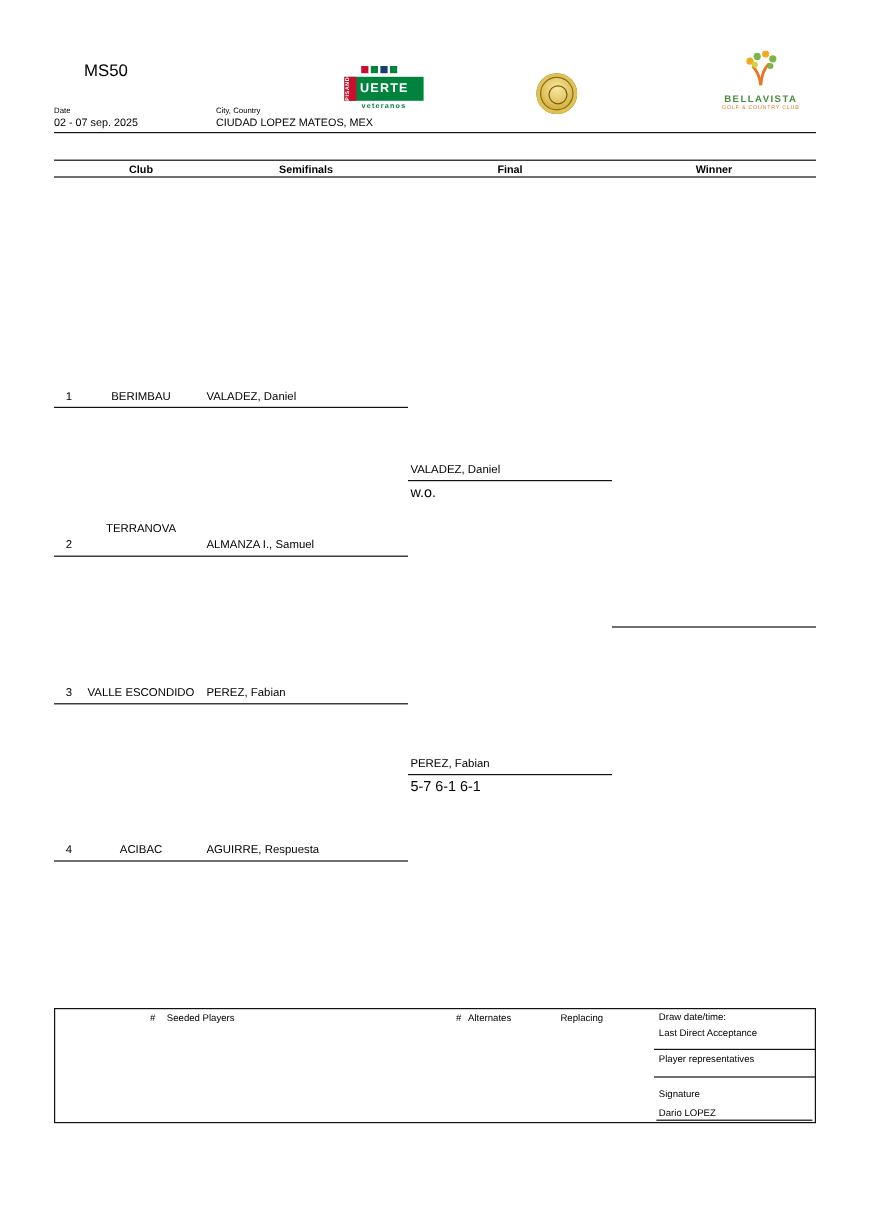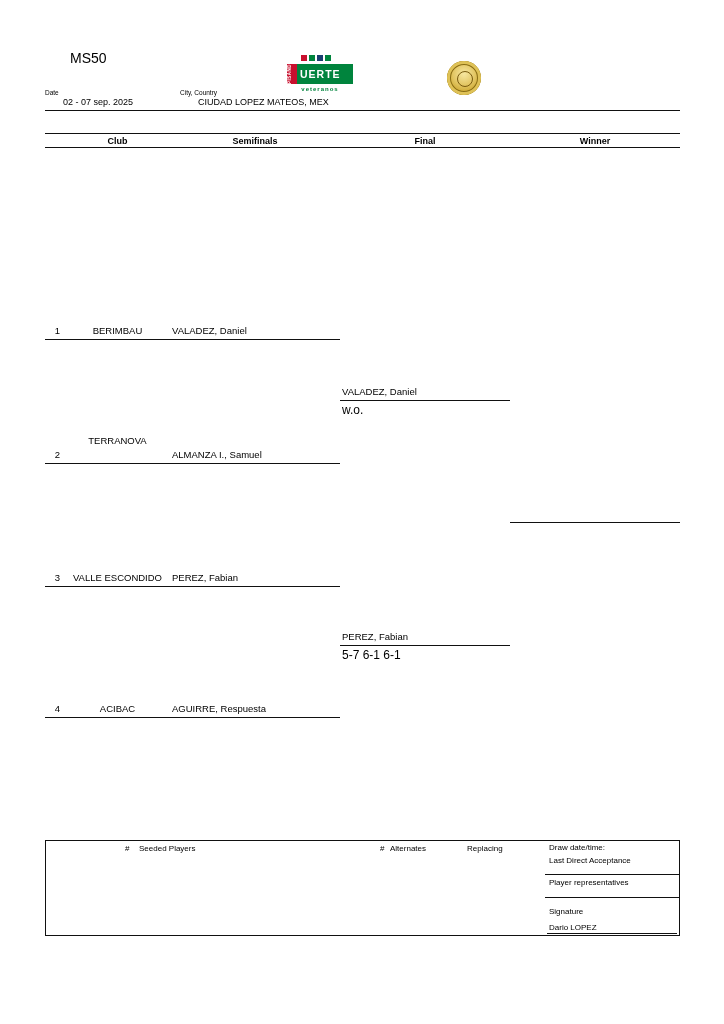--- a/index.html
+++ b/index.html
@@ -7,21 +7,21 @@
   .page {
     position:relative; width:724px; height:1024px; background:#fff;
     font-family:"Liberation Sans","DejaVu Sans",sans-serif; color:#000; overflow:hidden;
   }
   .hline { position:absolute; height:1px; background:#111; }
   .vline { position:absolute; width:1px; background:#111; }
 
   .title { position:absolute; left:45px; top:36px; font-size:19.5px; font-weight:700; letter-spacing:.3px; }
   .category { position:absolute; left:46px; top:50px; font-size:14px;margin-left:24px; }
   .lbl { position:absolute; font-size:6.5px; }
-  .val { position:absolute; font-size:9px;margin-left:18px; }
+  .val { position:absolute; font-size:9px; }
   .printed { position:absolute; left:380px; top:116px; width:300px; text-align:right; font-size:8.5px; }
   .colhead { position:absolute; top:136px; font-size:9px; font-weight:700; text-align:center; }
 
   .seed   { position:absolute; left:42px; width:18px; text-align:right; font-size:9.5px; }
   .club   { position:absolute; left:65px; width:105px; text-align:center; font-size:9.5px; }
   .player { position:absolute; left:172px; font-size:9.5px; }
   .sfname { position:absolute; left:342px; font-size:9.5px; }
   .score  { position:absolute; left:342px; font-size:12px; }
 
   .ftable { position:absolute; left:45px; top:840px; width:635px; height:96px; border:1px solid #111; }
@@ -82,20 +82,34 @@
     </div>
     <div class="pf-main">
       <span class="pf-vert">PISANDO</span>
       <span class="pf-uerte">UERTE</span>
     </div>
     <div class="pf-sub">veteranos</div>
   </div>
 
   <div class="logo-medal"></div>
 
+  <div class="logo-bellavista">
+    <svg width="34" height="30" viewBox="0 0 34 30">
+      <path d="M17 29 C16 21 14 17 10 13" stroke="#e87722" stroke-width="2.4" fill="none"></path>
+      <path d="M17 29 C18 19 20 15 24 11" stroke="#e87722" stroke-width="2.4" fill="none"></path>
+      <circle cx="8" cy="9" r="3" fill="#f5a623"></circle>
+      <circle cx="14" cy="5" r="3" fill="#7ab648"></circle>
+      <circle cx="21" cy="3" r="3" fill="#f5a623"></circle>
+      <circle cx="27" cy="7" r="3" fill="#7ab648"></circle>
+      <circle cx="12" cy="12" r="2.5" fill="#d0d43c"></circle>
+      <circle cx="25" cy="13" r="2.5" fill="#7ab648"></circle>
+    </svg>
+    <div class="bv-name">BELLAVISTA</div>
+    <div class="bv-sub">GOLF &amp; COUNTRY CLUB</div>
+  </div>
 
   <div class="hline" style="left:45px;top:110px;width:635px"></div>
   <div class="hline" style="left:45px;top:133px;width:635px"></div>
 
   <div class="colhead" style="left:65px;width:105px">Club</div>
   <div class="colhead" style="left:170px;width:170px">Semifinals</div>
   <div class="colhead" style="left:340px;width:170px">Final</div>
   <div class="colhead" style="left:510px;width:170px">Winner</div>
   <div class="hline" style="left:45px;top:147px;width:635px"></div>
 

